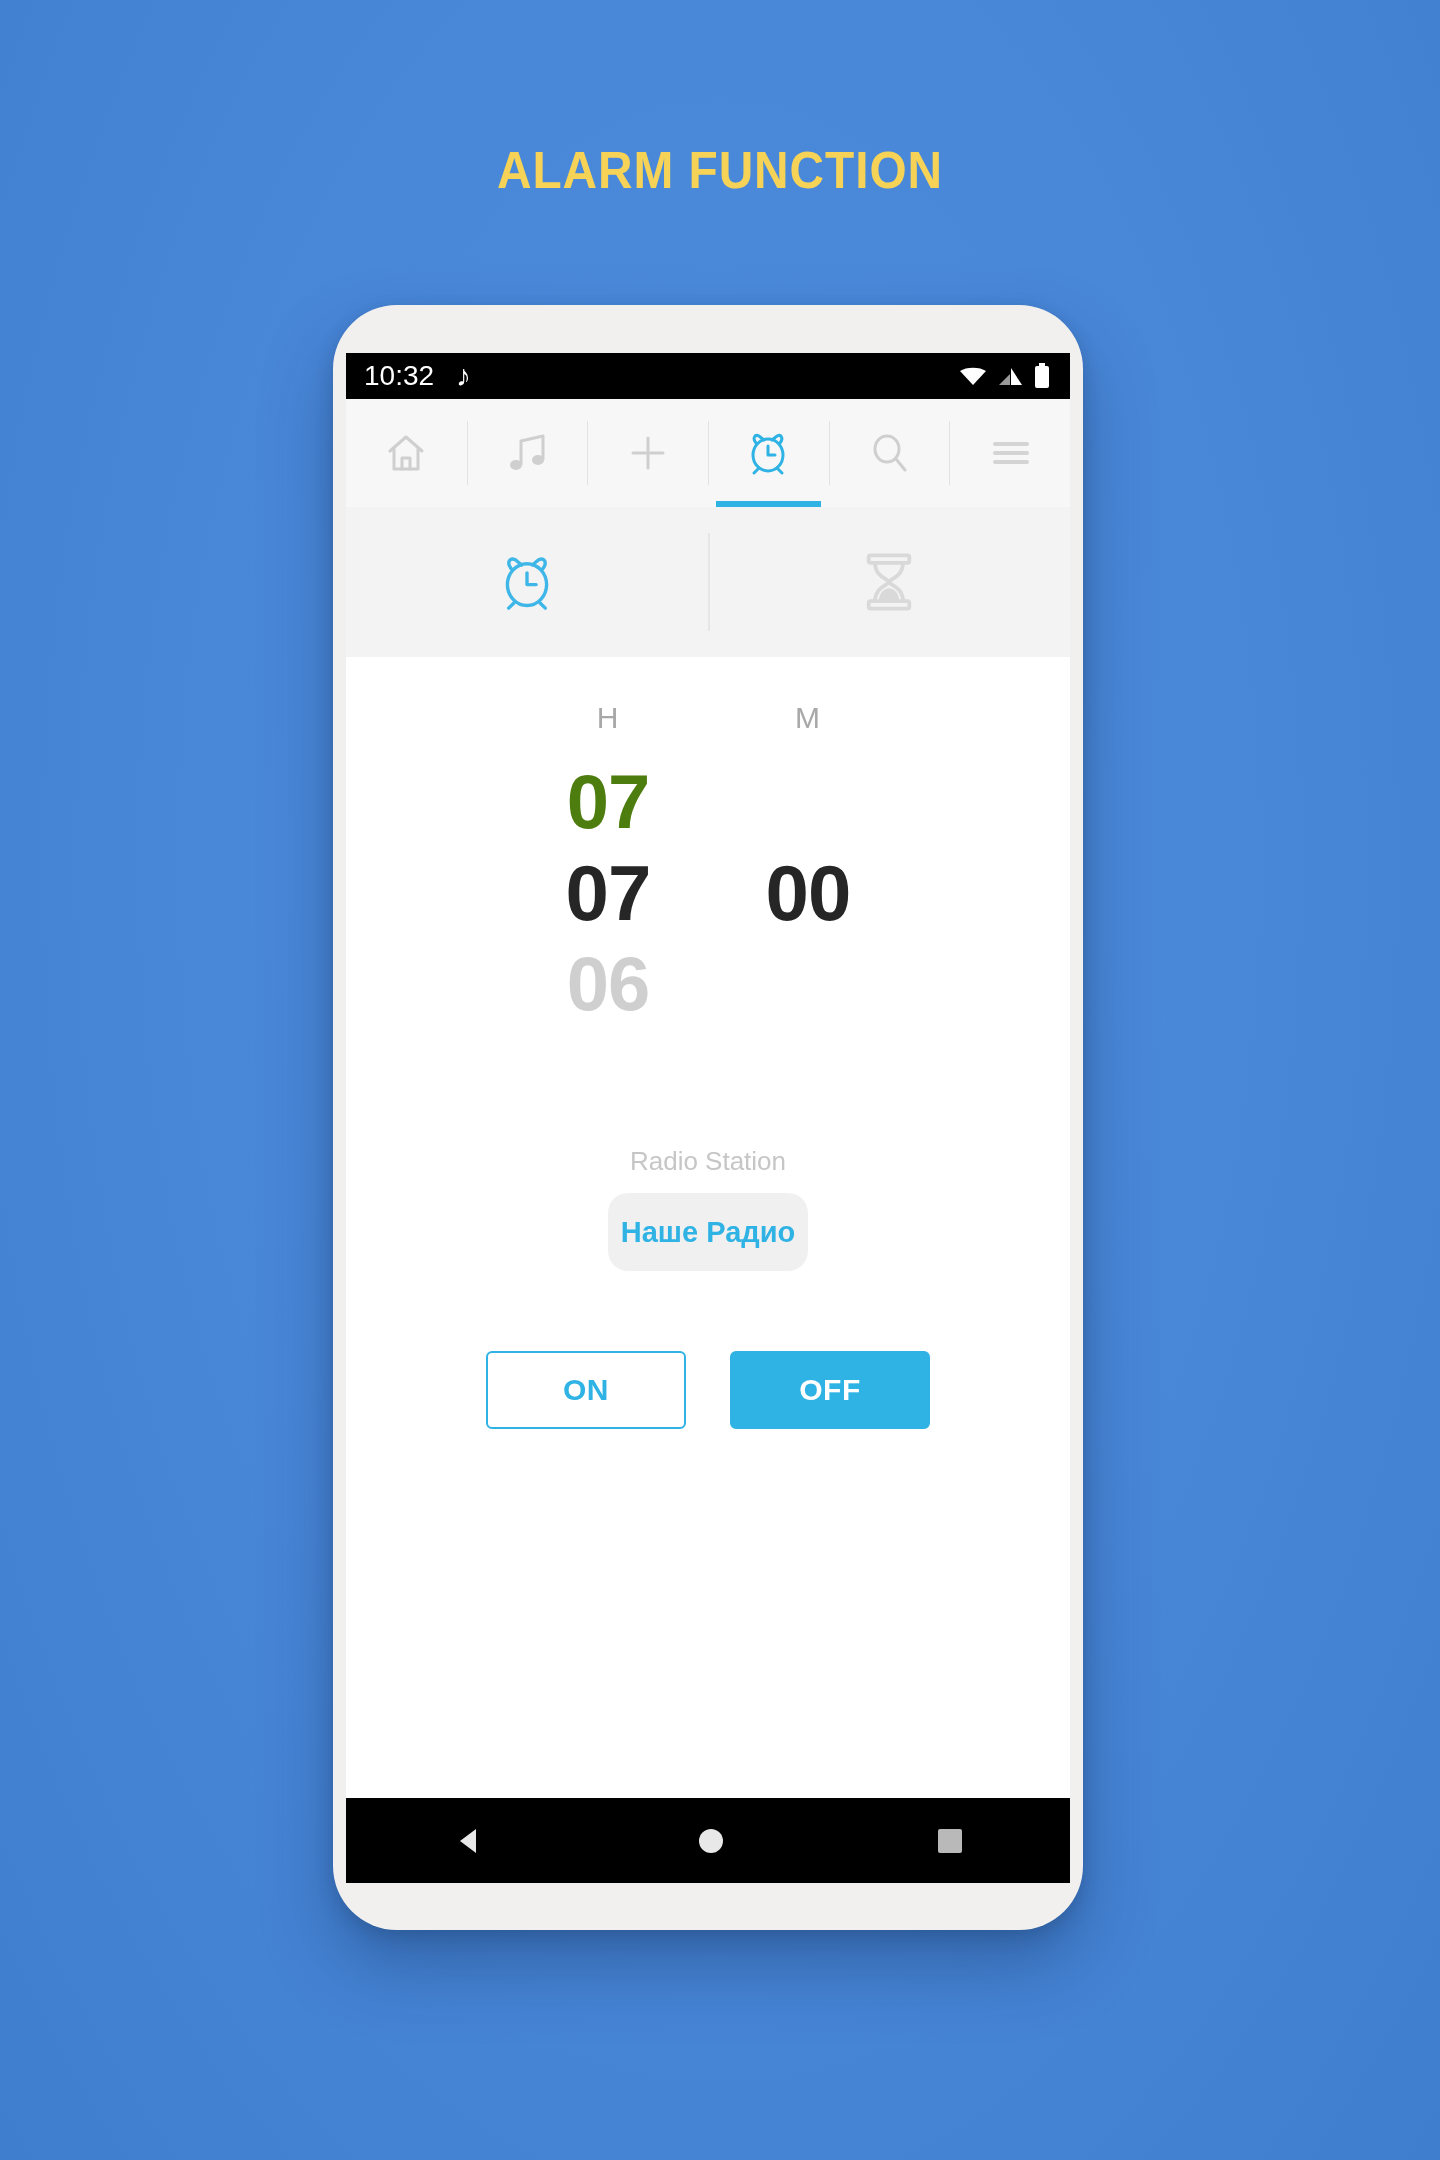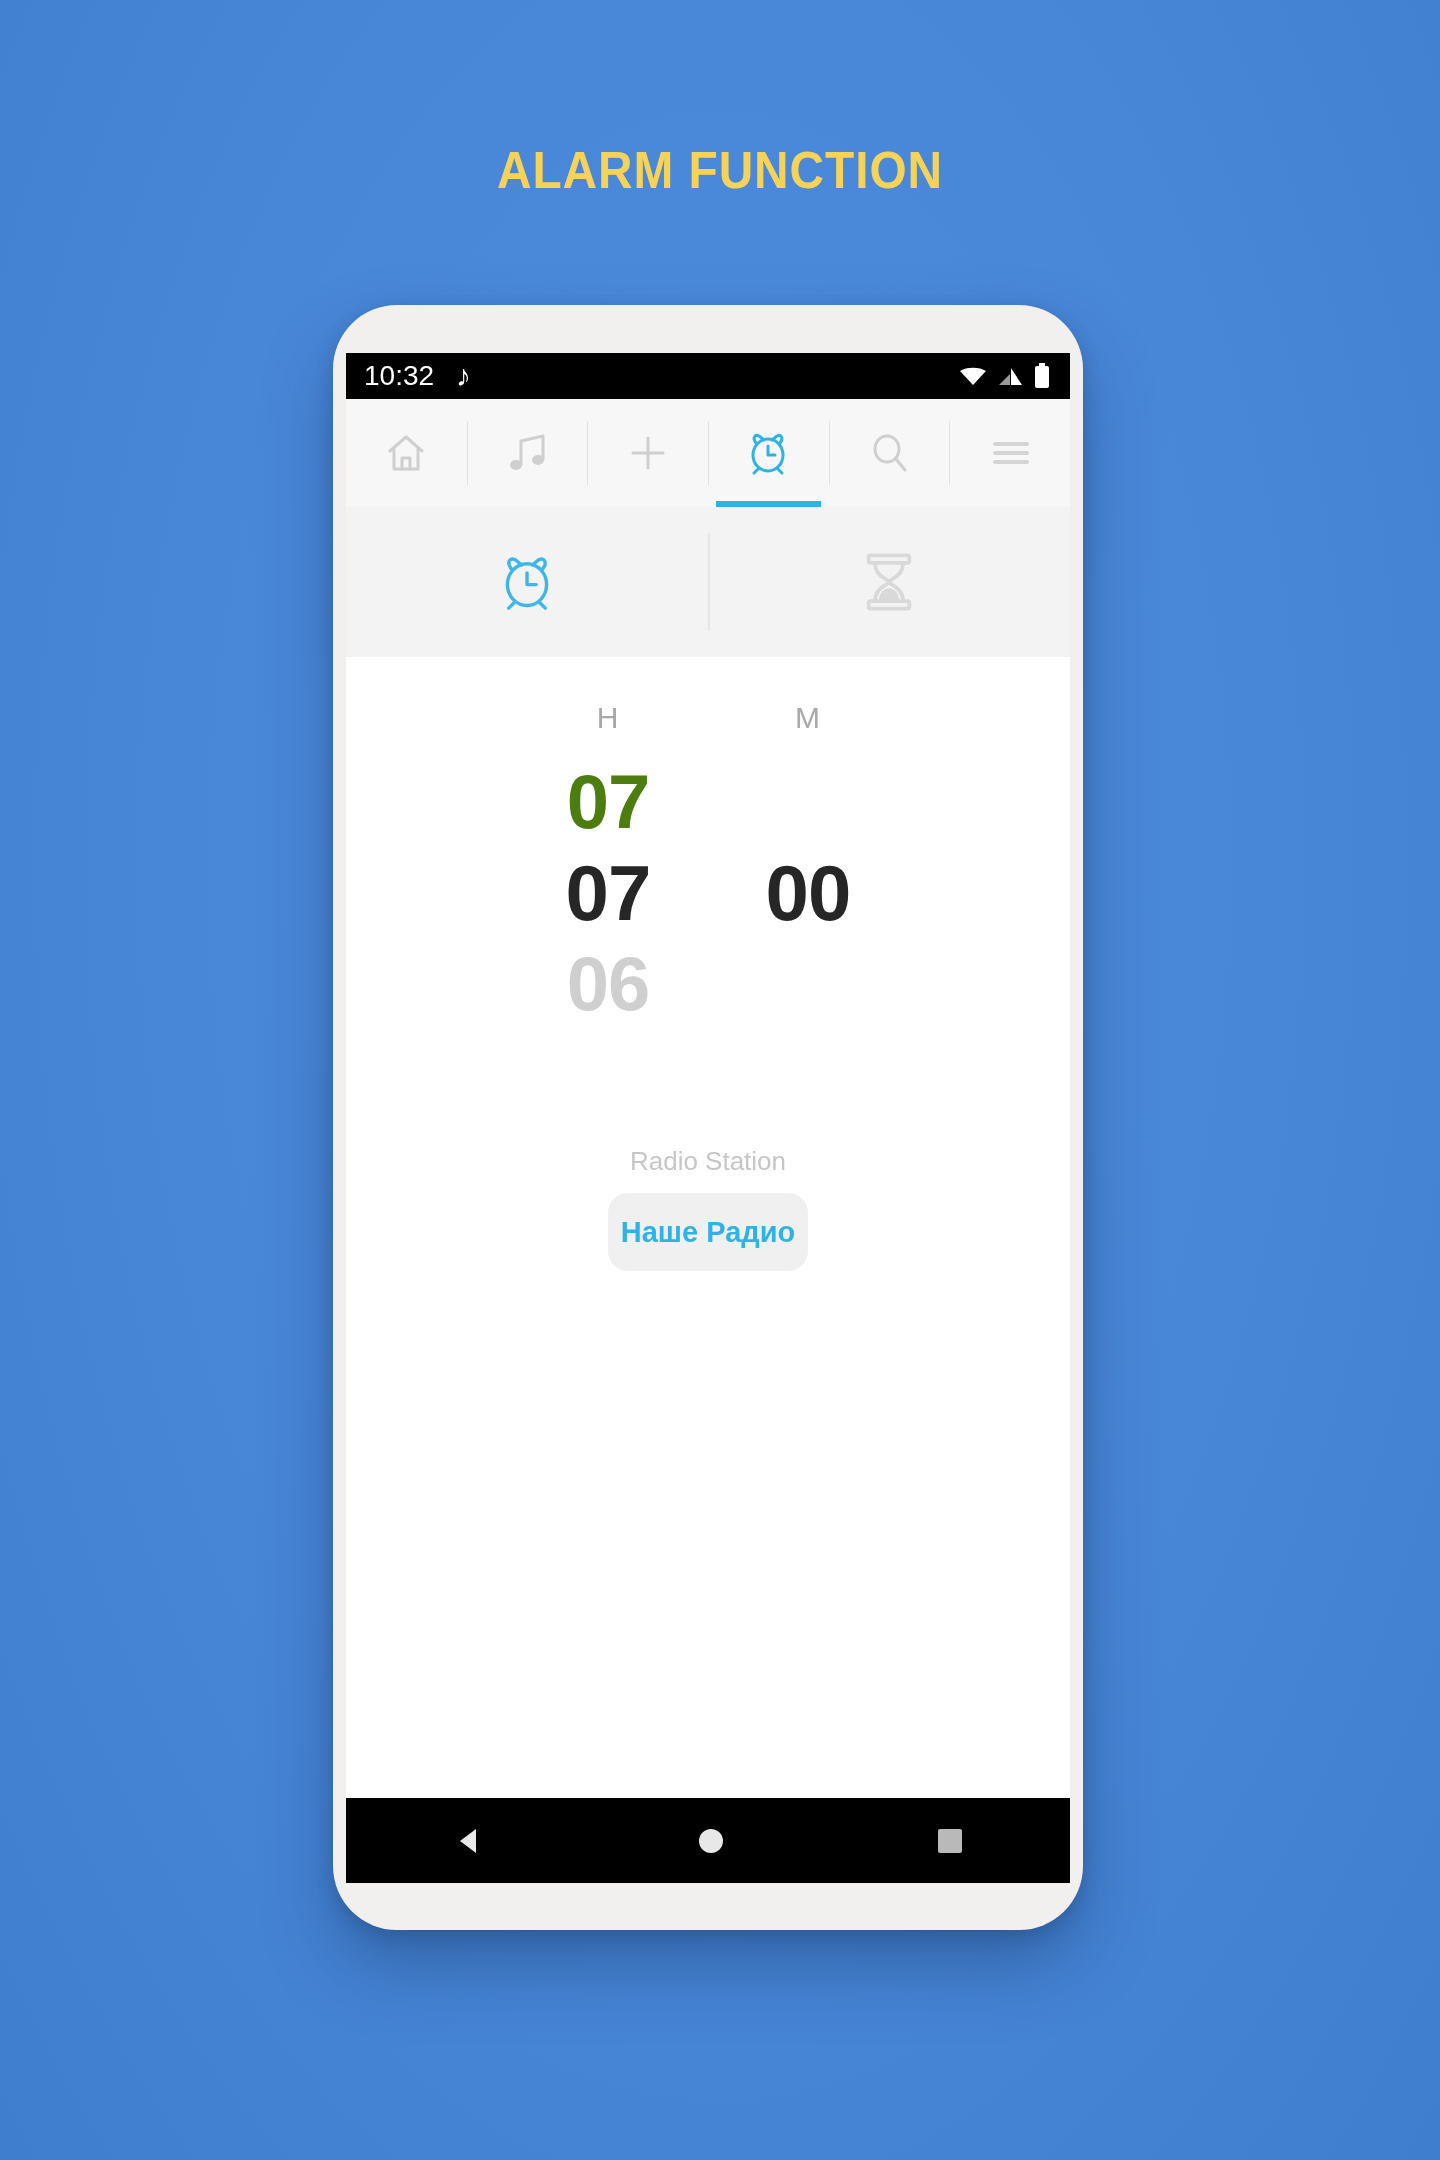--- a/index.html
+++ b/index.html
@@ -343,20 +343,24 @@
         </div>
       </div>
 
       <div class="fields">
         <div class="field">
           <div class="field-label">Radio Station</div>
           <div class="field-box">Наше Радио</div>
         </div>
       </div>
 
+      <div class="btnrow">
+        <div class="btn btn-on">ON</div>
+        <div class="btn btn-off">OFF</div>
+      </div>
 
     </div>
   </div>
 
   <div class="navbar">
     <svg width="40" height="40" viewBox="0 0 40 40">
       <path d="M27 8 L11 20 L27 32 Z" fill="#e8e8e8"></path>
     </svg>
     <svg width="34" height="34" viewBox="0 0 34 34">
       <circle cx="17" cy="17" r="12" fill="#e8e8e8"></circle>

